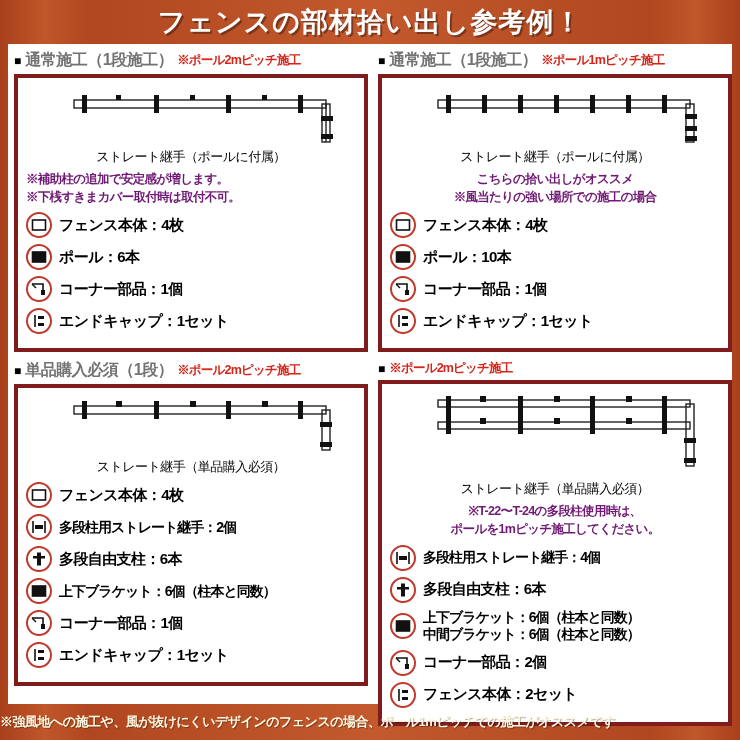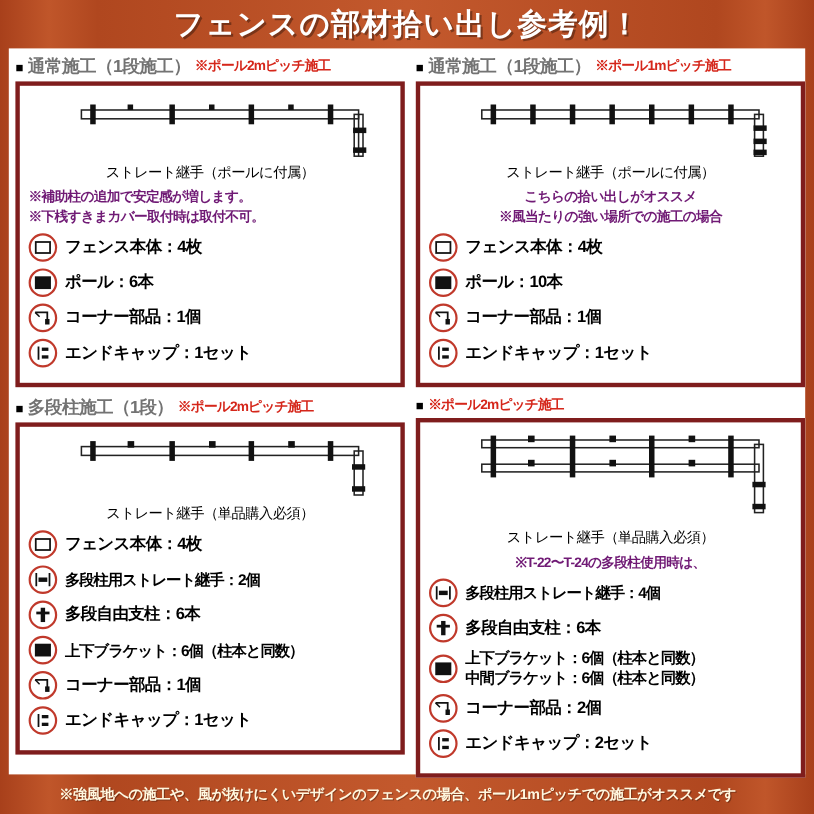--- a/index.html
+++ b/index.html
@@ -102,21 +102,21 @@
     font-size: 15px; font-weight: bold; color:#000;
     letter-spacing: -0.6px;
     line-height:1.25;
   }
   .item-label.small { font-size: 14px; letter-spacing:-1px; }
   .item-label.two { font-size: 14px; letter-spacing:-1px; }
   .footer {
     position:absolute;
     left:0; right:17px; bottom: 0;
     height: 36px;
-    display:flex; align-items:center; justify-content:center;
+    display:flex; align-items:center; justify-content:flex-start;
   }
   .footer .ftext {
     color:#fff8e0;
     font-size: 13px;
     font-weight:bold;
     letter-spacing: -0.5px;
     text-shadow: 1px 1px 0 rgba(0,0,0,0.3);
   }
 </style>
 </head>
@@ -273,21 +273,21 @@
               </span>
               <span class="item-label">エンドキャップ：1セット</span>
             </div>
           </div>
         </div>
       </div>
 
       <div class="panel">
         <div class="panel-head">
           <span class="sq">■</span>
-          <span class="panel-title">多段柱施工（1段）</span>
+          <span class="panel-title">単品購入必須（1段）</span>
           <span class="panel-note">※ポール2mピッチ施工</span>
         </div>
         <div class="panel-box tall">
           <div class="diagram">
             <svg width="330" height="58" viewBox="0 0 330 58">
               <g stroke="#222" stroke-width="1.4" fill="none">
                 <rect x="48" y="10" width="252" height="8"></rect>
                 <rect x="296" y="14" width="8" height="40"></rect>
               </g>
               <g fill="#111">
@@ -389,20 +389,21 @@
                 <rect x="164" y="26" width="6" height="6"></rect>
                 <rect x="236" y="26" width="6" height="6"></rect>
                 <rect x="294" y="46" width="12" height="5"></rect>
                 <rect x="294" y="66" width="12" height="5"></rect>
               </g>
             </svg>
           </div>
           <div class="dlabel">ストレート継手（単品購入必須）</div>
           <div class="redtext center">
             <div>※T-22〜T-24の多段柱使用時は、</div>
+            <div>ポールを1mピッチ施工してください。</div>
           </div>
           <div class="items">
             <div class="item">
               <span class="badge">
                 <svg width="18" height="16" viewBox="0 0 18 16">
                     <line x1="3" y1="2" x2="3" y2="14" stroke="#111" stroke-width="1.6"></line>
                     <line x1="15" y1="2" x2="15" y2="14" stroke="#111" stroke-width="1.6"></line>
                     <rect x="5" y="6" width="8" height="4" fill="#111"></rect>
                   </svg>
               </span>
@@ -437,21 +438,21 @@
               <span class="item-label">コーナー部品：2個</span>
             </div>
             <div class="item">
               <span class="badge">
                 <svg width="16" height="16" viewBox="0 0 16 16">
                     <line x1="4" y1="2" x2="4" y2="14" stroke="#111" stroke-width="1.6"></line>
                     <rect x="7" y="3" width="6" height="3" fill="#111"></rect>
                     <rect x="7" y="10" width="6" height="3" fill="#111"></rect>
                   </svg>
               </span>
-              <span class="item-label">エンドキャップ：2セット</span>
+              <span class="item-label">フェンス本体：2セット</span>
             </div>
           </div>
         </div>
       </div>
 
     </div>
   </div>
 
   <div class="footer">
     <div class="ftext">※強風地への施工や、風が抜けにくいデザインのフェンスの場合、ポール1mピッチでの施工がオススメです</div>

